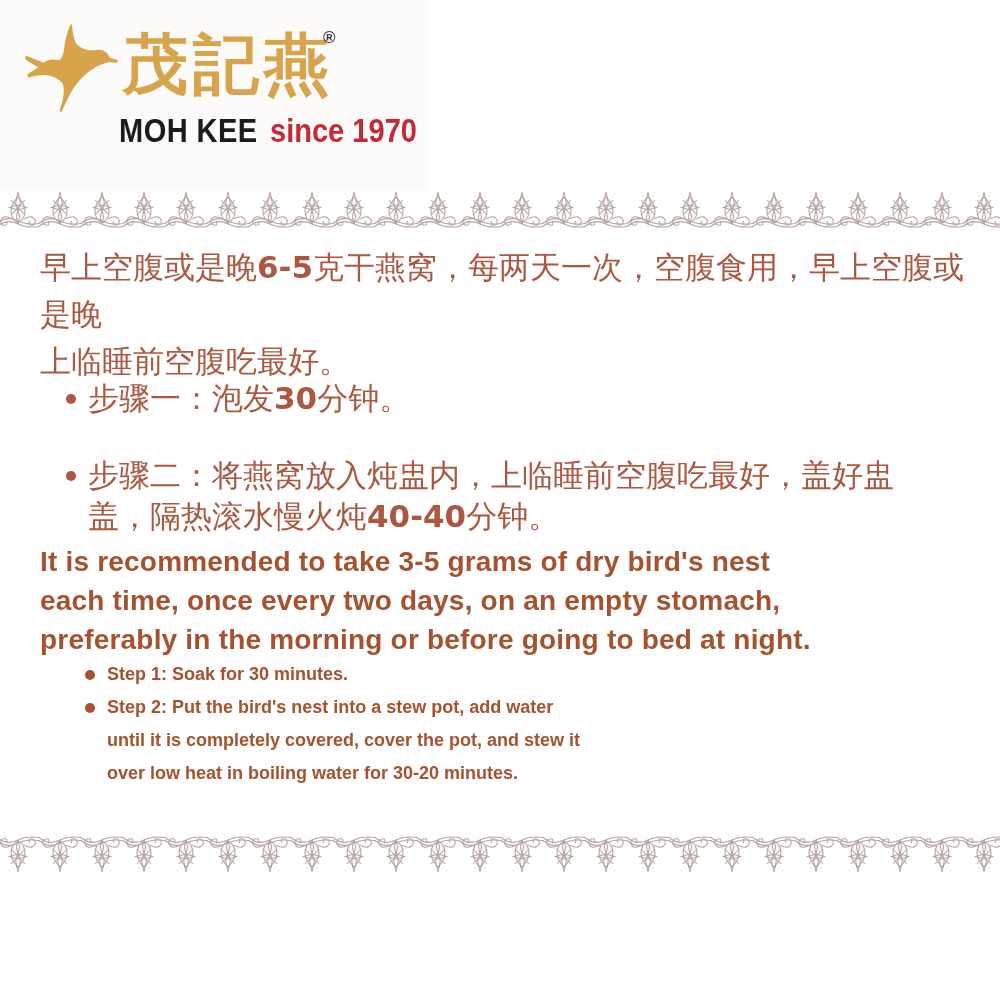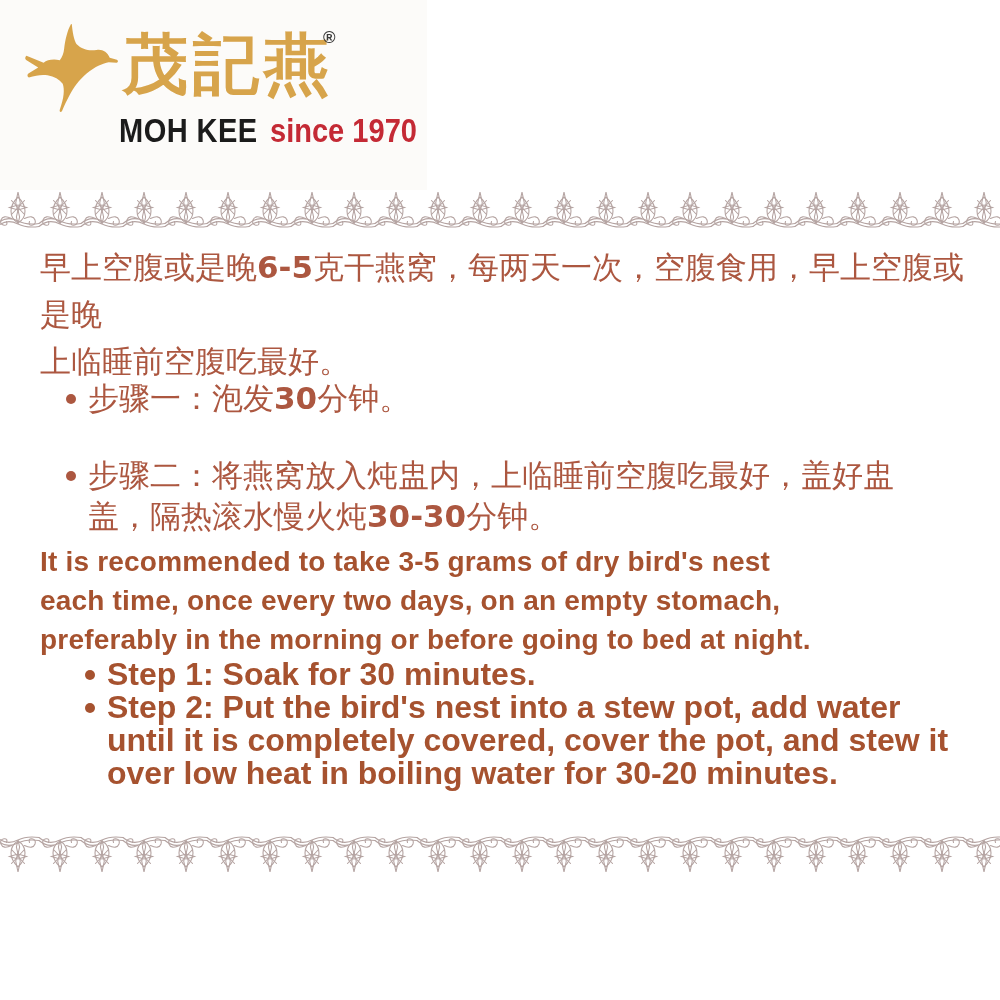--- a/index.html
+++ b/index.html
@@ -55,21 +55,21 @@
   .bold-num { font-weight: 900; }
 
   .en-text { color: #a6522f; font-family: "Liberation Sans", sans-serif; font-weight: bold; }
   .en-intro {
     position: absolute; left: 40px; top: 516px; width: 930px;
     font-size: 28px; line-height: 39px; white-space: pre-line;
     letter-spacing: 0.2px;
     margin-top: 26px;
   }
   .en-list { position: absolute; left: 85px; top: 658px; width: 900px;
-    font-size: 32px; line-height: 33px; list-style: none; }
+    font-size: 18px; line-height: 33px; list-style: none; }
   .en-list .li-text { white-space: pre-line; }
   .en-list .dot { margin-top: 12px; }
 
   li { display: flex; align-items: flex-start; }
   .dot {
     flex: none; width: 10px; height: 10px; border-radius: 50%;
     background: currentColor; margin-right: 12px;
   }
   .cn-list li { color: #ac5740; margin-top: 36px; }
   .en-list li { color: #a6522f; }
@@ -171,21 +171,21 @@
 上临睡前空腹吃最好。</span></p>
 
   <ul class="cn-text cn-list">
     <li>
       <span class="dot"></span>
       <span class="li-text"><span>步骤一：泡发</span><span class="bold-num">30</span><span>分钟。</span></span>
     </li>
     <li>
       <span class="dot"></span>
       <span class="li-text"><span>步骤二：将燕窝放入炖盅内，上临睡前空腹吃最好，盖好盅
-盖，隔热滚水慢火炖</span><span class="bold-num">30-30</span><span>分钟。</span></span>
+盖，隔热滚水慢火炖</span><span class="bold-num">40-40</span><span>分钟。</span></span>
     </li>
   </ul>
 
   <p class="en-text en-intro">It is recommended to take 3-5 grams of dry bird's nest
 each time, once every two days, on an empty stomach,
 preferably in the morning or before going to bed at night.</p>
 
   <ul class="en-text en-list">
     <li>
       <span class="dot"></span>

